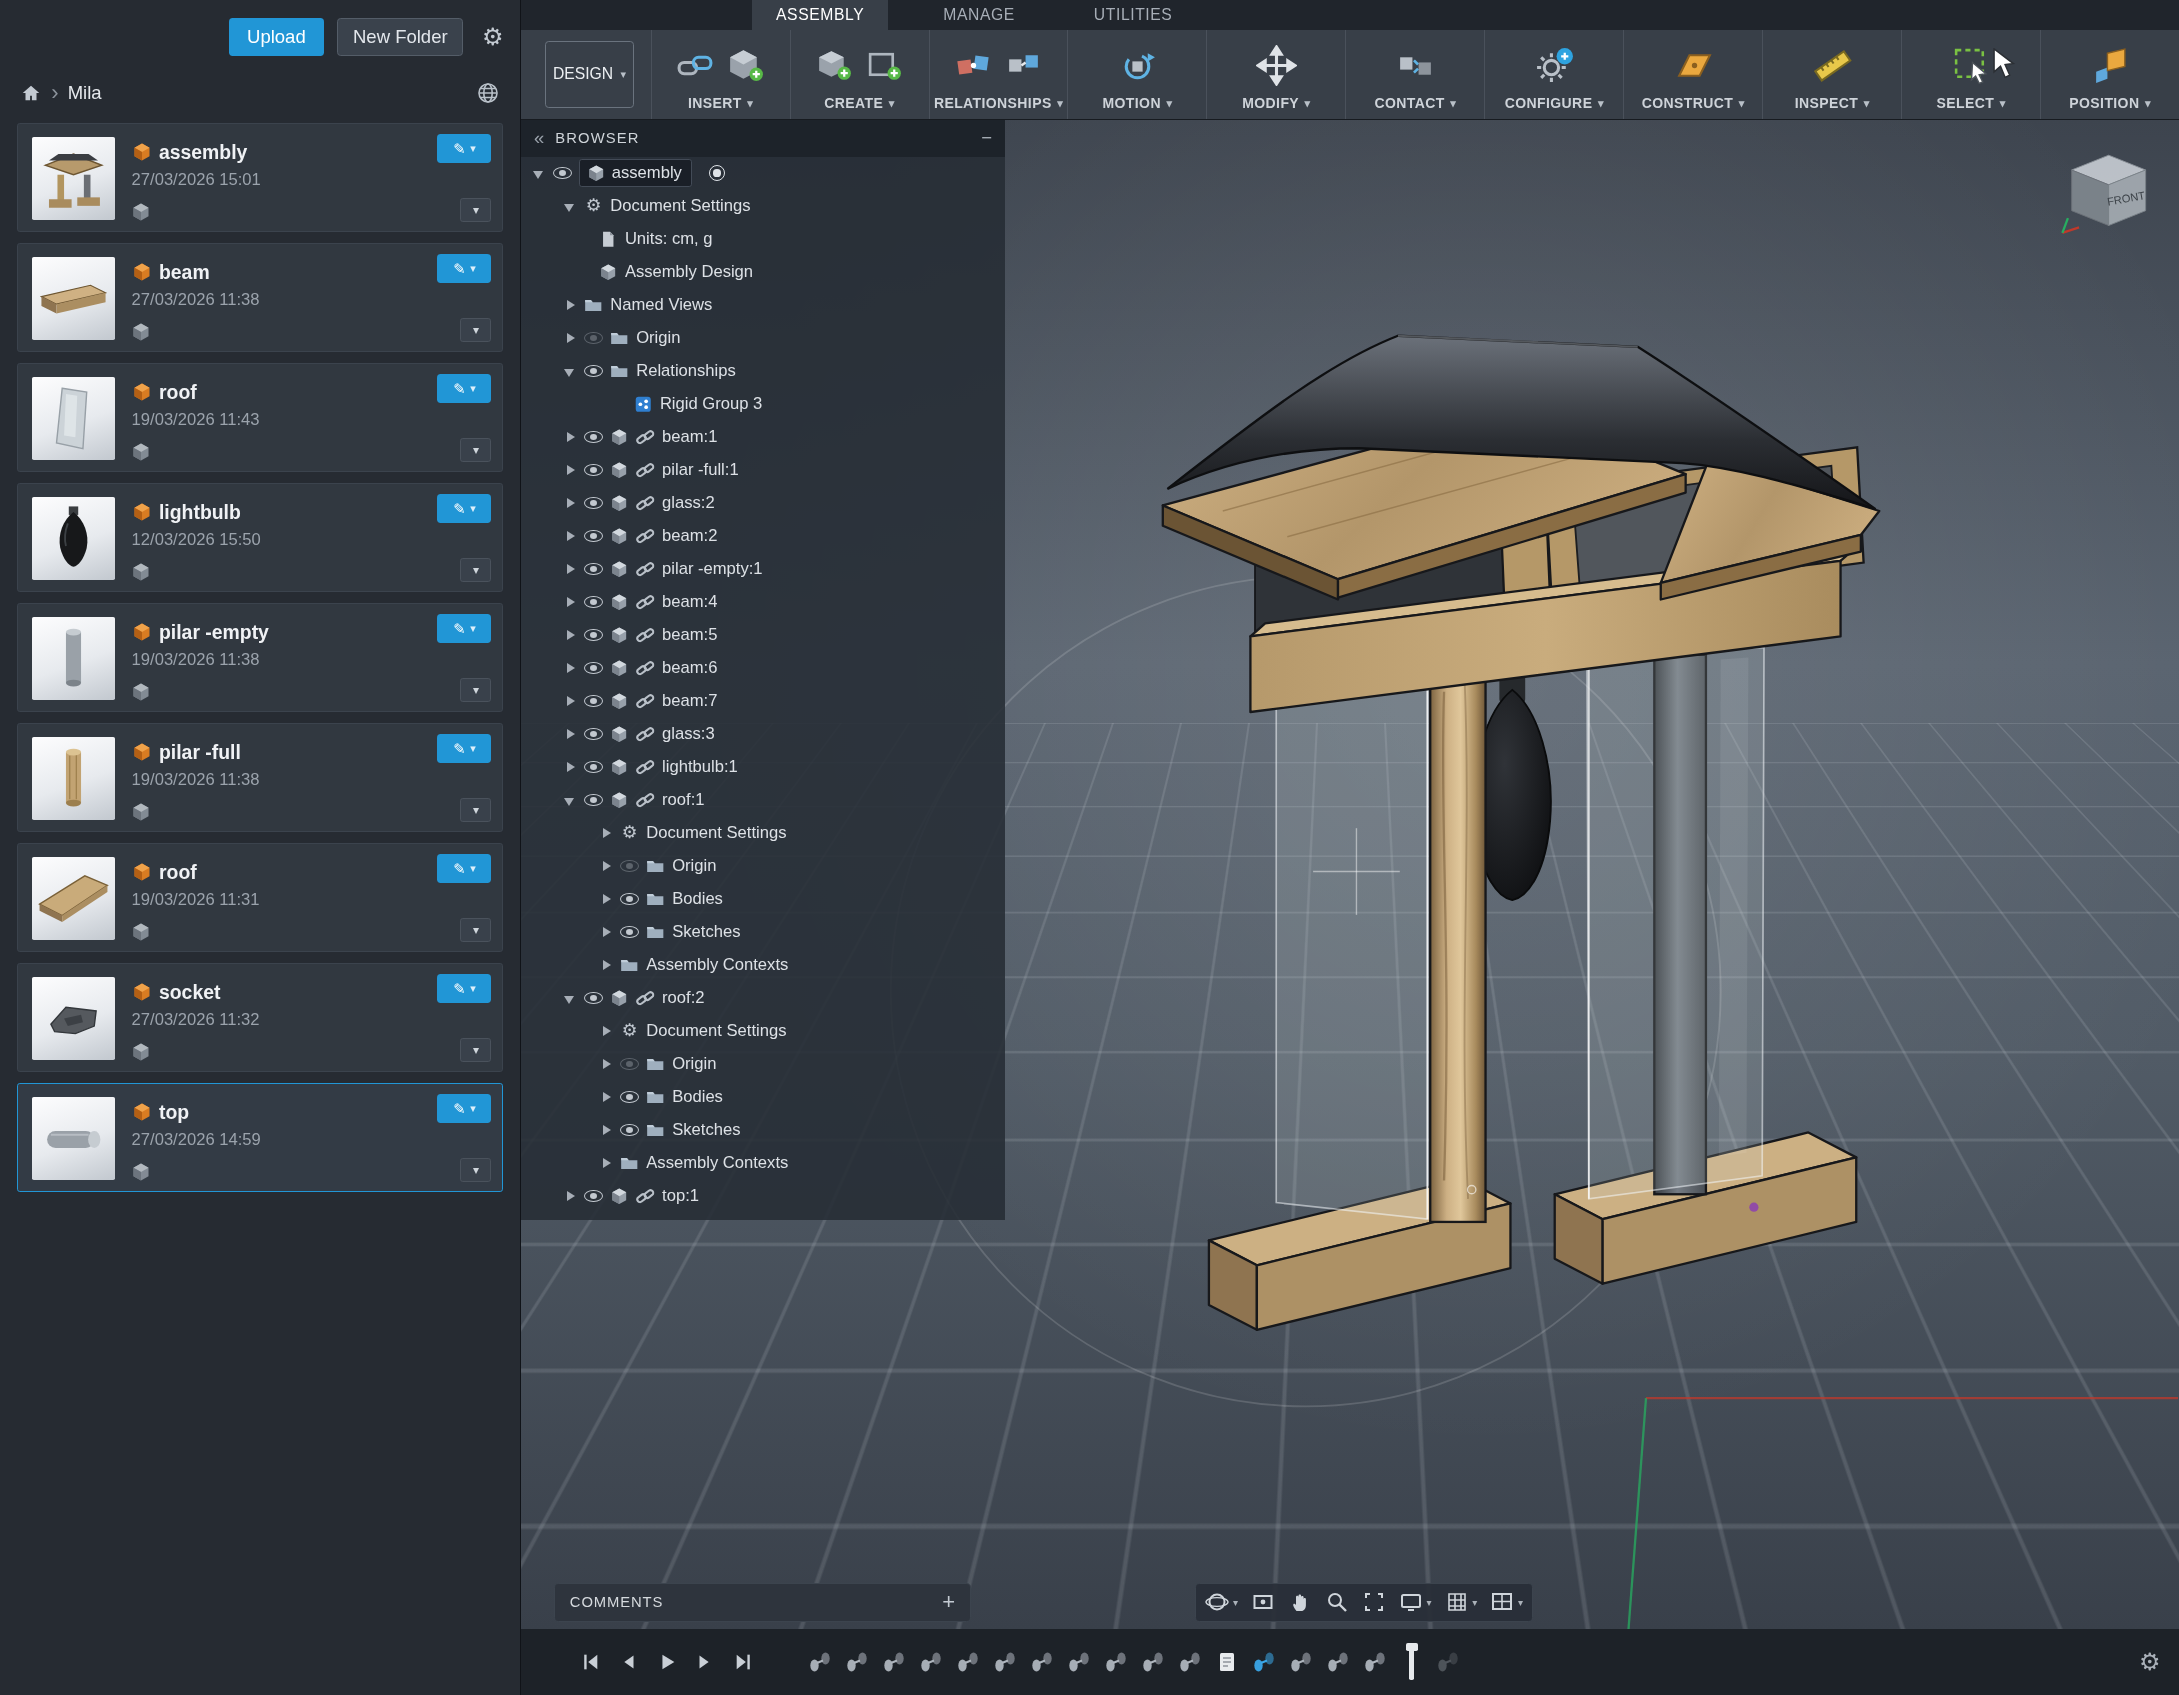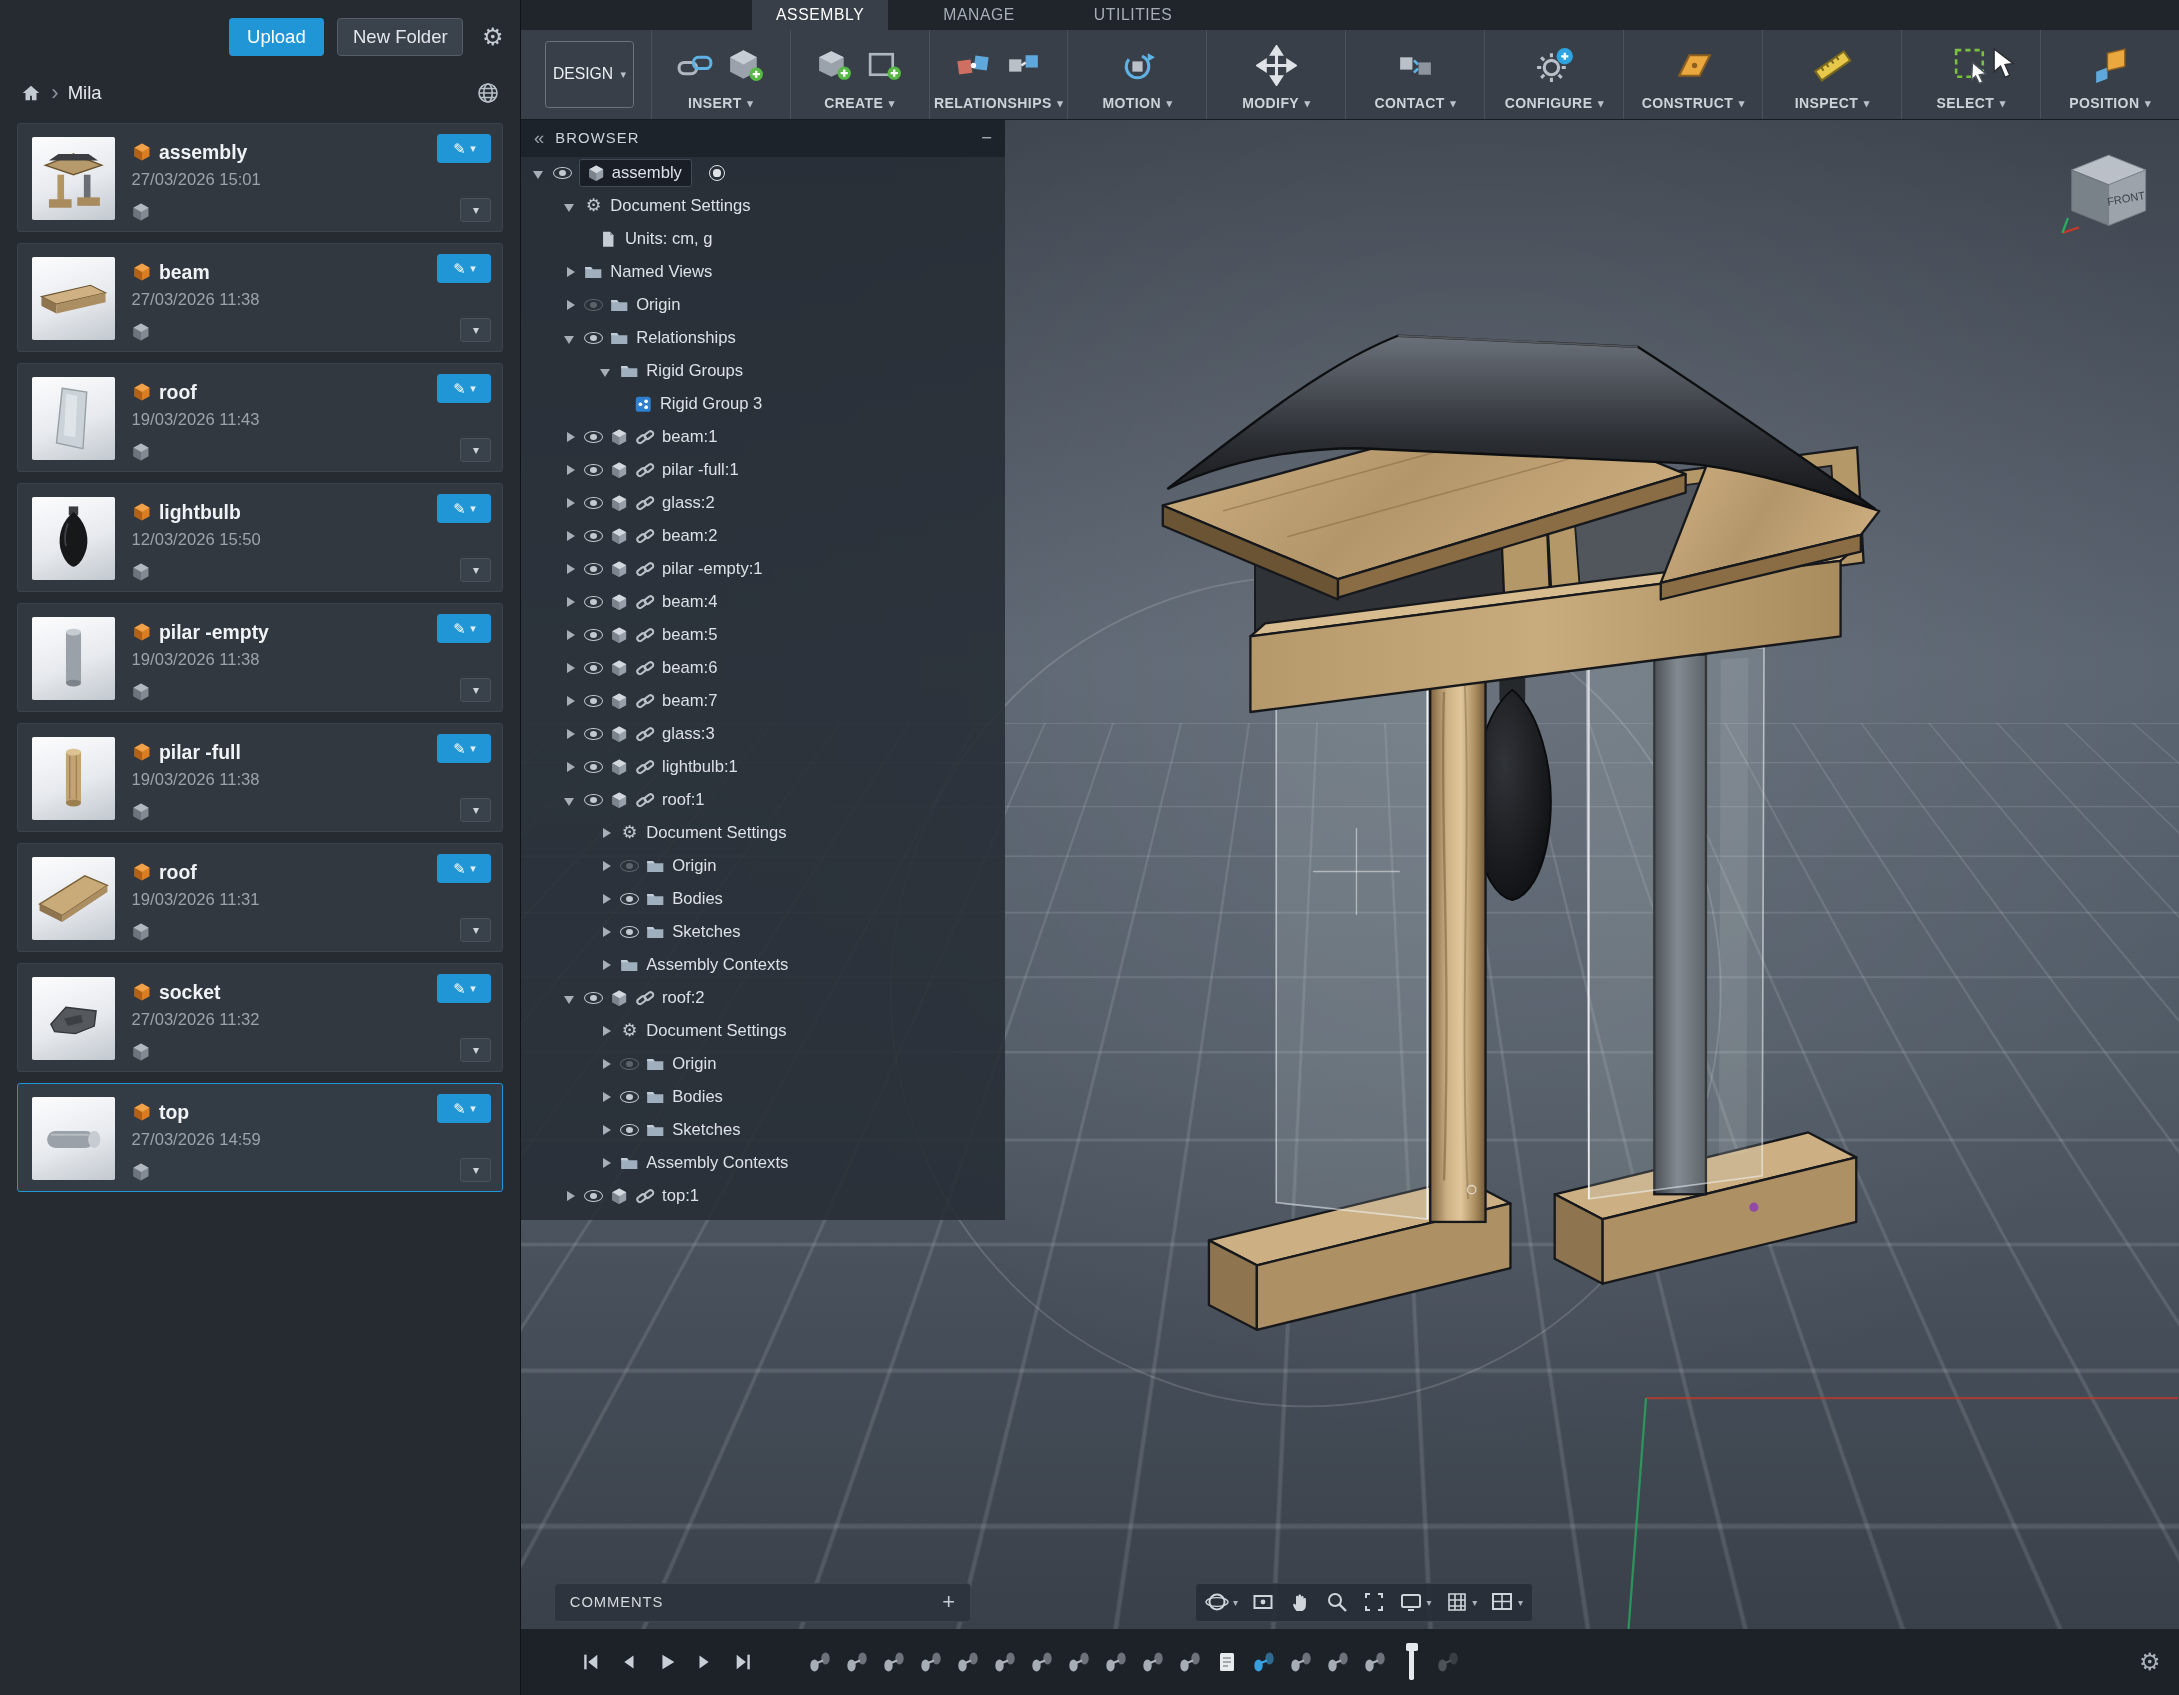--- a/index.html
+++ b/index.html
@@ -757,20 +757,26 @@
           <span class="chev d"></span>
           <span class="glyph gear-s">⚙</span>
           <span class="tlab">Document Settings</span>
         </div>
         <div class="trow lvl2">
           <svg class="bi" viewBox="0 0 20 20" width="18.5" height="18.5">
               <use href="#sym-doc"></use>
             </svg>
           <span class="tlab">Units: cm, g</span>
         </div>
+        <div class="trow lvl2">
+          <svg class="bi" viewBox="0 0 20 20" width="18.5" height="18.5">
+              <use href="#sym-cube"></use>
+            </svg>
+          <span class="tlab">Assembly Design</span>
+        </div>
         <div class="trow lvl1">
           <span class="chev r"></span>
           <svg class="bi" viewBox="0 0 20 20" width="18.5" height="18.5">
               <use href="#sym-folder"></use>
             </svg>
           <span class="tlab">Named Views</span>
         </div>
         <div class="trow lvl1">
           <span class="chev r"></span>
           <span class="eye off"></span>
@@ -779,27 +785,20 @@
             </svg>
           <span class="tlab">Origin</span>
         </div>
         <div class="trow lvl1">
           <span class="chev d"></span>
           <span class="eye"></span>
           <svg class="bi" viewBox="0 0 20 20" width="18.5" height="18.5">
               <use href="#sym-folder"></use>
             </svg>
           <span class="tlab">Relationships</span>
-        </div>
-        <div class="trow lvl2">
-          <span class="chev d"></span>
-          <svg class="bi" viewBox="0 0 20 20" width="18.5" height="18.5">
-              <use href="#sym-folder"></use>
-            </svg>
-          <span class="tlab">Rigid Groups</span>
         </div>
         <div class="trow lvl3">
           <svg class="bi" viewBox="0 0 20 20" width="18.5" height="18.5">
               <use href="#sym-rigid"></use>
             </svg>
           <span class="tlab">Rigid Group 3</span>
         </div>
 
         <div class="trow lvl1">
           <span class="chev r"></span>

